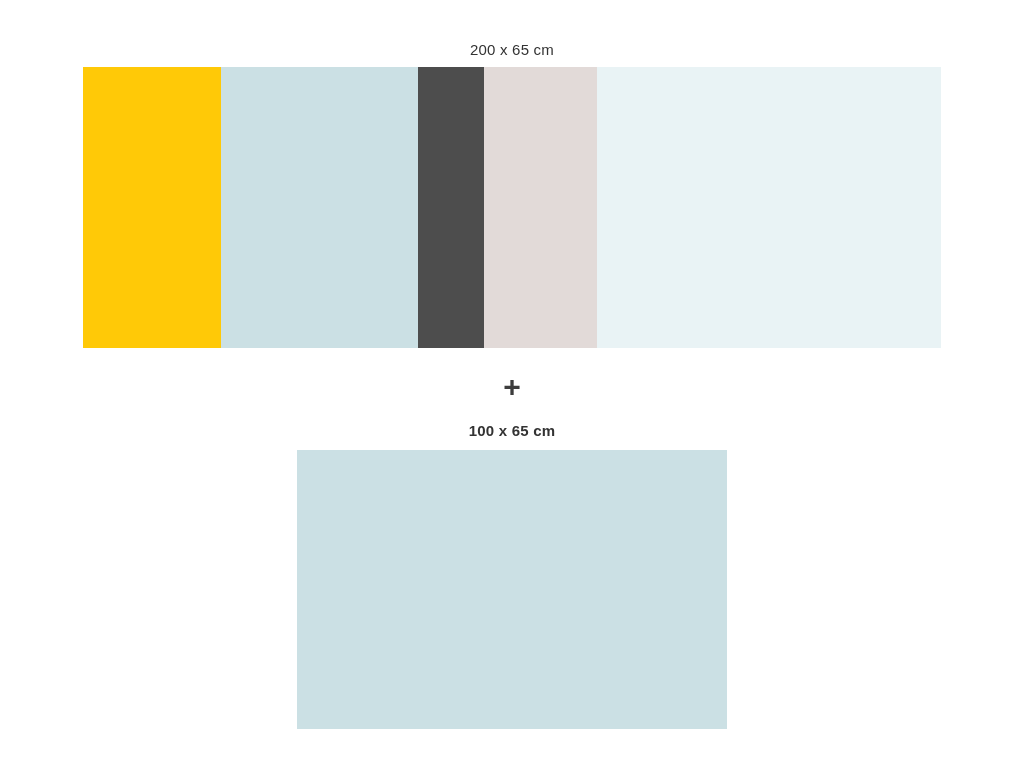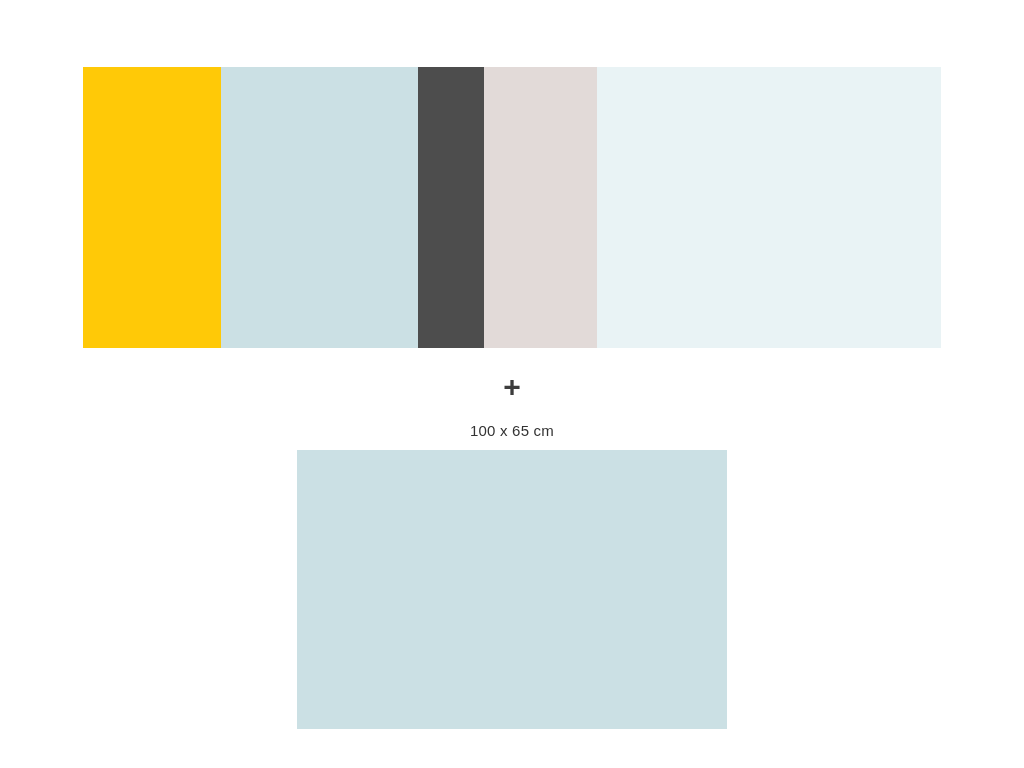--- a/index.html
+++ b/index.html
@@ -30,21 +30,21 @@
     width: 1024px;
     text-align: center;
     font-size: 15px;
     line-height: 20px;
     color: #333333;
     letter-spacing: 0.2px;
     white-space: nowrap;
     user-select: none;
   }
   .size-label.top-label   { top: 40px; }
-  .size-label.lower-label { top: 421px; }
+  .size-label.lower-label { top: 421px; font-weight: bold; }
 
   
   .panel-top {
     position: absolute;
     left: 83px;
     top: 67px;
     width: 858px;
     height: 281px;
     display: flex;
     flex-direction: row;
@@ -77,20 +77,21 @@
     top: 450px;
     width: 430px;
     height: 279px;
   }
 </style>
 </head>
 <body style="background: rgb(255, 255, 255);">
 
 <div class="stage">
 
+  <div class="size-label top-label">200 x 65 cm</div>
 
   <div class="panel-top">
     <div class="band" style="background: rgb(255, 201, 7); width: 138px;"></div>
     <div class="band" style="background: rgb(203, 224, 228); width: 197px;"></div>
     <div class="band" style="background: rgb(77, 77, 77); width: 66px;"></div>
     <div class="band" style="background: rgb(226, 218, 216); width: 113px;"></div>
     <div class="band" style="background: rgb(233, 243, 245); width: 344px;"></div>
   </div>
 
   <div class="plus-separator">+</div>

